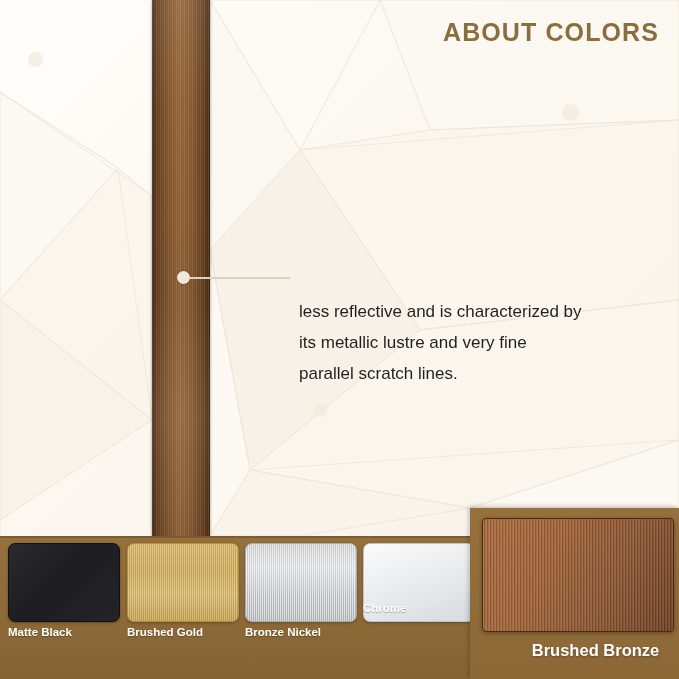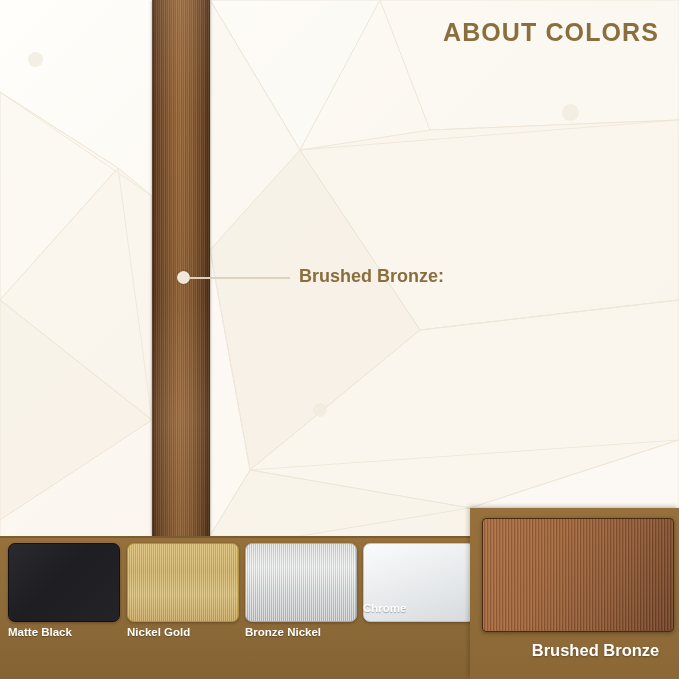--- a/index.html
+++ b/index.html
@@ -269,30 +269,34 @@
 
   <div class="wood-strip">
     <div class="wood-strip-sheen"></div>
   </div>
 
   <div class="callout-dot"></div>
   <div class="callout-line"></div>
 
   <div class="title">ABOUT COLORS</div>
 
-  <div class="callout-title">Brushed Bronze:</div>
+  <div class="body-text">
+    <div>less reflective and is characterized by</div>
+    <div>its metallic lustre and very fine</div>
+    <div>parallel scratch lines.</div>
+  </div>
 
   <div class="bottom-bar"></div>
   <div class="bottom-bar-top-edge"></div>
 
   <div class="swatch sw-black" style="left:8px; top:543px; width:110px; height:77px;"></div>
   <div class="swatch-label" style="left:8px; top:626px; width:110px;">Matte Black</div>
 
   <div class="swatch sw-gold" style="left:127px; top:543px; width:110px; height:77px;"></div>
-  <div class="swatch-label" style="left:127px; top:626px; width:110px;">Nickel Gold</div>
+  <div class="swatch-label" style="left:127px; top:626px; width:110px;">Brushed Gold</div>
 
   <div class="swatch sw-nickel" style="left:245px; top:543px; width:110px; height:77px;"></div>
   <div class="swatch-label" style="left:245px; top:626px; width:110px;">Bronze Nickel</div>
 
   <div class="swatch sw-chrome" style="left:363px; top:543px; width:110px; height:77px;"></div>
   <div class="swatch-label" style="left:363px; top:602px; width:110px;">Chrome</div>
 
   <div class="bronze-panel"></div>
   <div class="sw-bronze"></div>
   <div class="bronze-label">Brushed Bronze</div>

